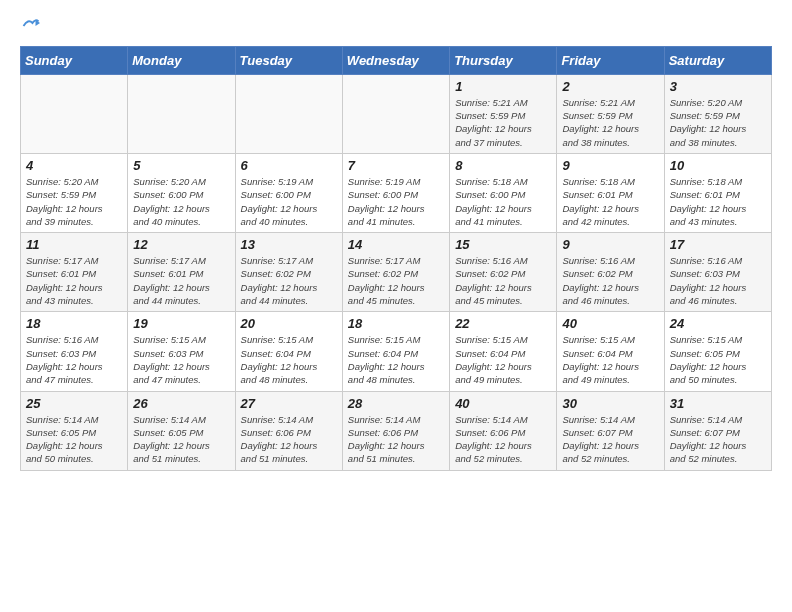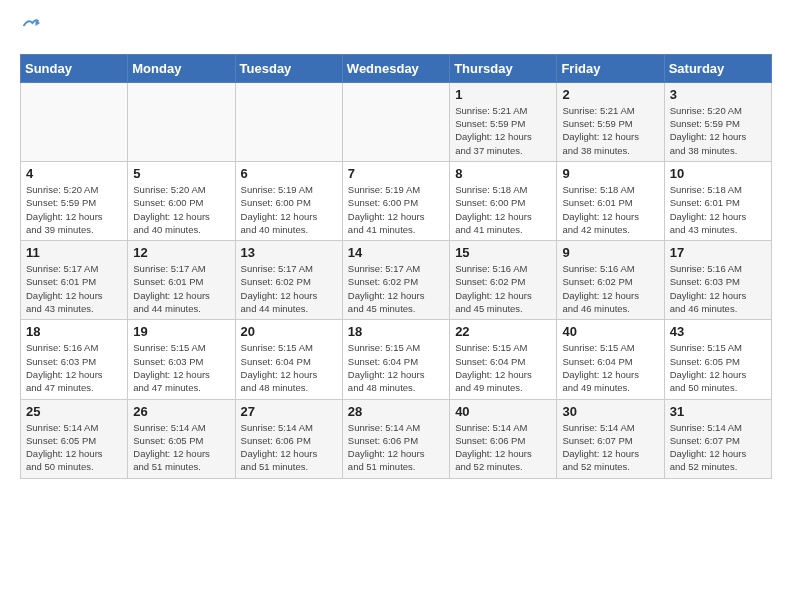--- a/index.html
+++ b/index.html
@@ -38,21 +38,22 @@
       font-weight: bold;
       color: #1a1a2e;
     }
     .calendar-subtitle {
       font-size: 16px;
       color: #333;
     }
     .calendar-table {
       width: 100%;
       border-collapse: collapse;
-      margin-top: 14px;
+      margin-top: 6px;
+      font-style: italic;
     }
     .calendar-table th {
       background-color: #3a6eb5;
       color: #fff;
       font-size: 13px;
       font-weight: bold;
       padding: 6px 4px;
       text-align: left;
       border: 1px solid #5580c0;
     }
@@ -295,21 +296,21 @@
 and 49 minutes.</div>
         </td>
         <td>
           <span class="day-number">40</span>
           <div class="day-info" style="white-space: pre-line;">Sunrise: 5:15 AM
 Sunset: 6:04 PM
 Daylight: 12 hours
 and 49 minutes.</div>
         </td>
         <td>
-          <span class="day-number">43</span>
+          <span class="day-number">24</span>
           <div class="day-info" style="white-space: pre-line;">Sunrise: 5:15 AM
 Sunset: 6:05 PM
 Daylight: 12 hours
 and 50 minutes.</div>
         </td>
       </tr>
       <tr>
         <td>
           <span class="day-number">25</span>
           <div class="day-info" style="white-space: pre-line;">Sunrise: 5:14 AM

